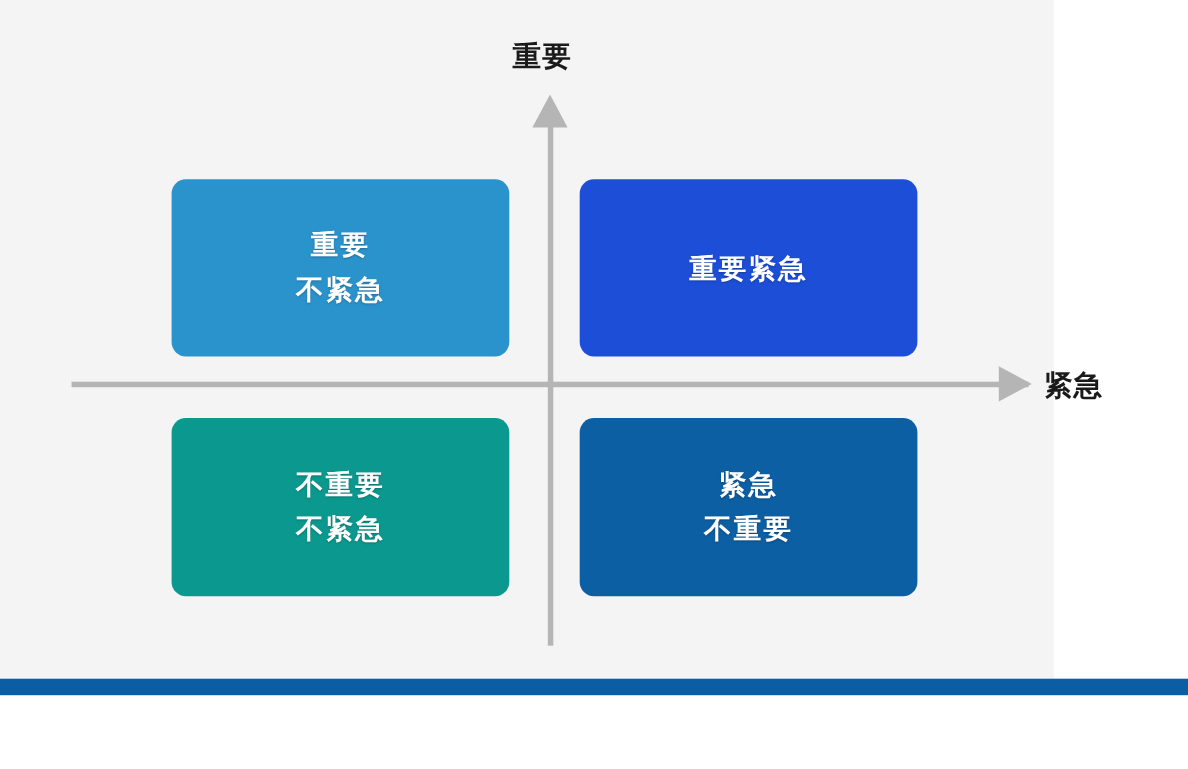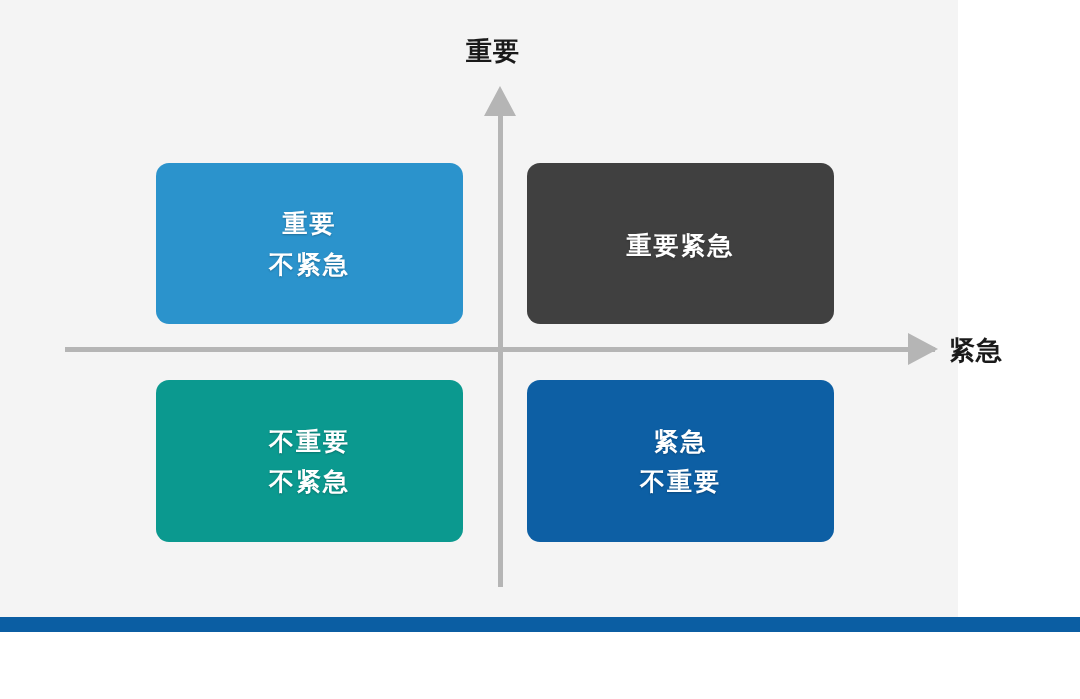--- a/index.html
+++ b/index.html
@@ -120,21 +120,21 @@
     height: 161px;
     background: #2b93cc;
   }
   #quad-tl::after { background: #1f76a8; }
 
   #quad-tr {
     left: 527px;
     top: 163px;
     width: 307px;
     height: 161px;
-    background: #404040;
+    background: #1d4ed8;
     padding-top: 4px;
   }
   #quad-tr::after { background: #7f8d04; }
 
   #quad-bl {
     left: 156px;
     top: 380px;
     width: 307px;
     height: 162px;
     background: #0b998f;

